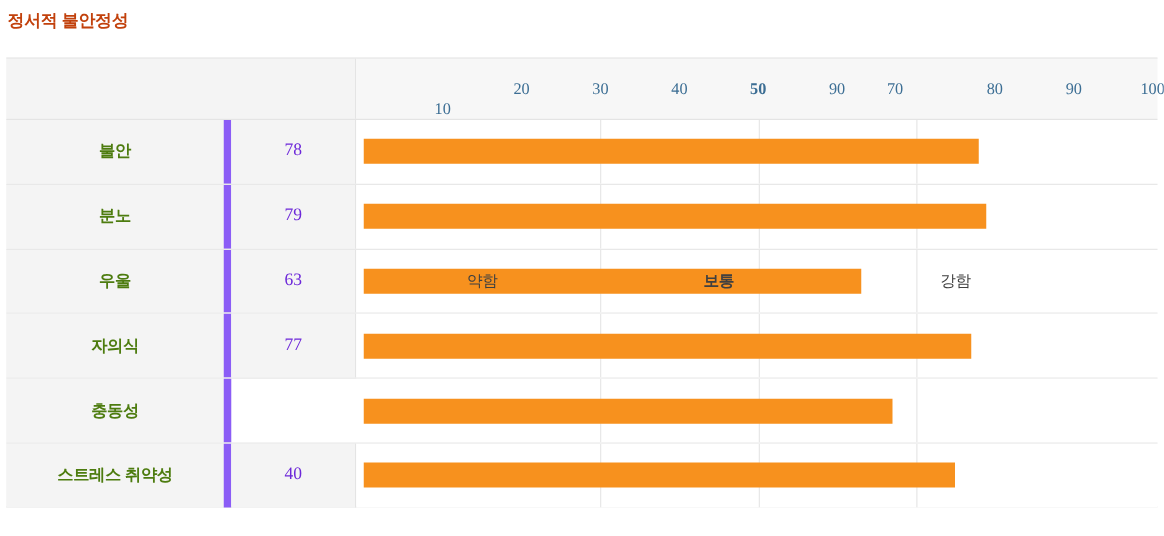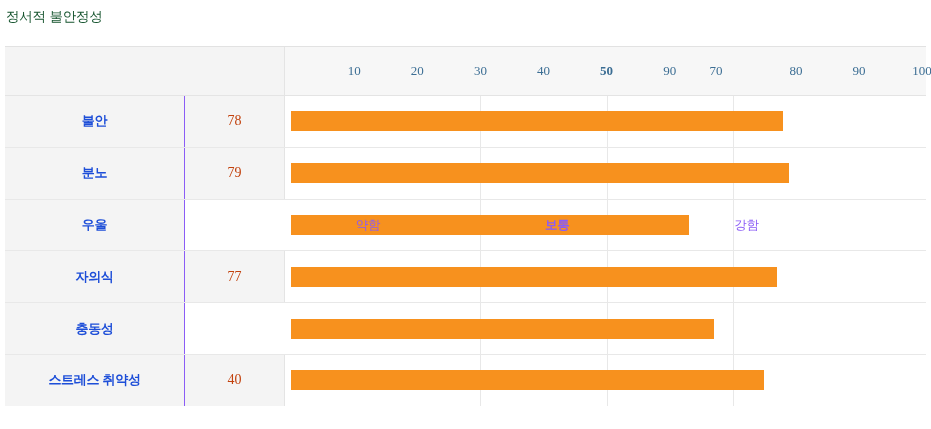--- a/index.html
+++ b/index.html
@@ -19,22 +19,22 @@
     position: relative;
     width: 931px;
     height: 429px;
   }
 
   .chart-title {
     position: absolute;
     left: 6px;
     top: 8px;
     font-size: 13.5px;
-    font-weight: normal;
-    color: #14532d;
+    font-weight: bold;
+    color: #c2410c;
     letter-spacing: -0.2px;
   }
 
   
   .table-wrap {
     position: absolute;
     left: 5px;
     top: 46px;
     width: 921px;
     height: 360px;
@@ -103,37 +103,37 @@
     left: 0;
     top: 0;
     width: 180px;
     height: 100%;
     background: #f4f4f4;
     display: flex;
     align-items: center;
     justify-content: center;
     font-size: 13px;
     font-weight: bold;
-    color: #1d4ed8;
-    box-sizing: border-box;
-    border-right: 1px solid #8b5cf6;
+    color: #4d7c0f;
+    box-sizing: border-box;
+    border-right: 6px solid #8b5cf6;
     letter-spacing: -0.3px;
   }
   .cell-value {
     position: absolute;
     left: 180px;
     top: 0;
     width: 100px;
     height: 100%;
     background: #f4f4f4;
     display: flex;
     align-items: center;
     justify-content: center;
     font-size: 14px;
-    color: #c2410c;
+    color: #6d28d9;
     box-sizing: border-box;
     border-right: 1px solid #e4e4e4;
     font-family: "Liberation Serif", "DejaVu Serif", serif;
   }
   .cell-plot {
     position: absolute;
     left: 280px;
     top: 0;
     width: 641px;
     height: 100%;
@@ -153,39 +153,40 @@
     left: 6px;
     transform: translateY(-50%);
     height: 20px;
     background: #f7911e;
   }
   .band-label {
     position: absolute;
     top: 50%;
     transform: translateY(-50%);
     font-size: 12.5px;
-    color: #8b5cf6;
+    color: #404040;
     width: 60px;
     margin-left: -30px;
+    text-align: center;
     letter-spacing: -0.3px;
   }
 </style>
 </head>
 <body>
 
 <div class="page">
 
   <div class="chart-title">정서적 불안정성</div>
 
   <div class="table-wrap">
 
     <div class="hdr">
       <div class="hdr-left"></div>
       <div class="hdr-axis">
-          <div class="tick" style="left: 69.2px;">10</div>
+          <div class="tick" style="left: 69.2px; margin-top: 16px;">10</div>
           <div class="tick" style="left: 132.3px;">20</div>
           <div class="tick" style="left: 195.4px;">30</div>
           <div class="tick" style="left: 258.5px;">40</div>
           <div class="tick" style="left: 321.6px; font-weight: bold;">50</div>
           <div class="tick" style="left: 384.7px;">90</div>
           <div class="tick" style="left: 431px;">70</div>
           <div class="tick" style="left: 510.9px;">80</div>
           <div class="tick" style="left: 574px;">90</div>
           <div class="tick" style="left: 637.1px;">100</div>
         </div>
@@ -207,20 +208,21 @@
           <div class="cell-value">79</div>
           <div class="cell-plot">
             <div class="gridline" style="left: 195.4px;"></div>
             <div class="gridline" style="left: 321.6px;"></div>
             <div class="gridline" style="left: 447.8px;"></div>
             <div class="bar" style="width: 498.49px; background: rgb(247, 145, 30);"></div>
           </div>
         </div>
         <div class="row">
           <div class="cell-label">우울</div>
+          <div class="cell-value">63</div>
           <div class="cell-plot">
             <div class="gridline" style="left: 195.4px;"></div>
             <div class="gridline" style="left: 321.6px;"></div>
             <div class="gridline" style="left: 447.8px;"></div>
             <div class="bar" style="width: 397.53px; background: rgb(247, 145, 30);"></div>
             <div class="band-label" style="left: 100.75px;">약함</div>
             <div class="band-label" style="left: 290.05px; font-weight: bold;">보통</div>
             <div class="band-label" style="left: 479.35px;">강함</div>
           </div>
         </div>

